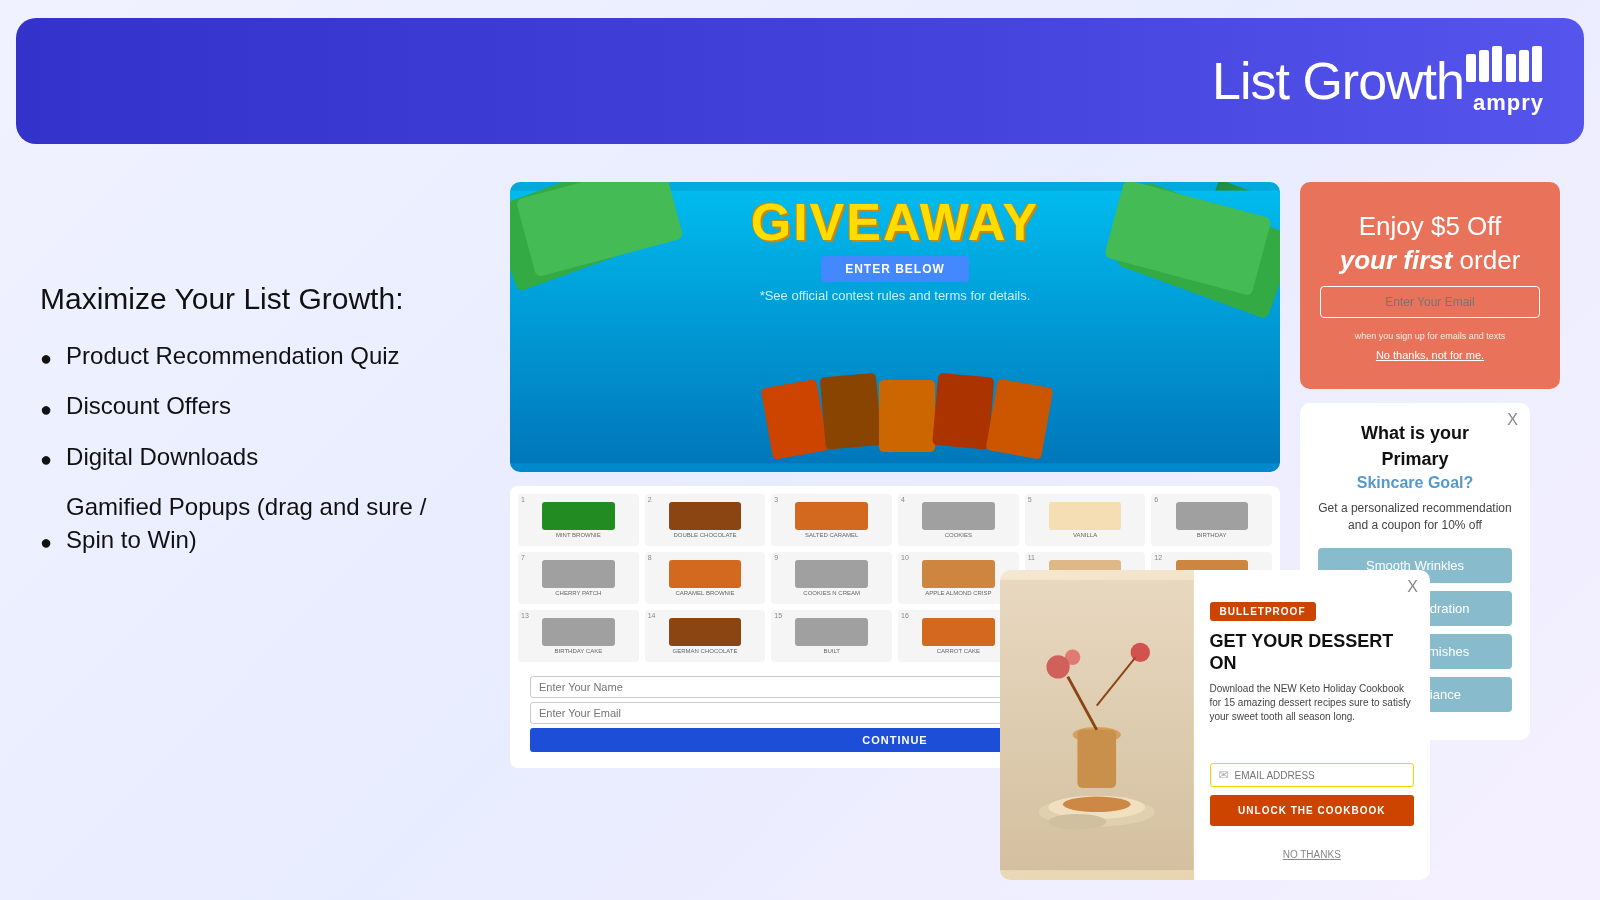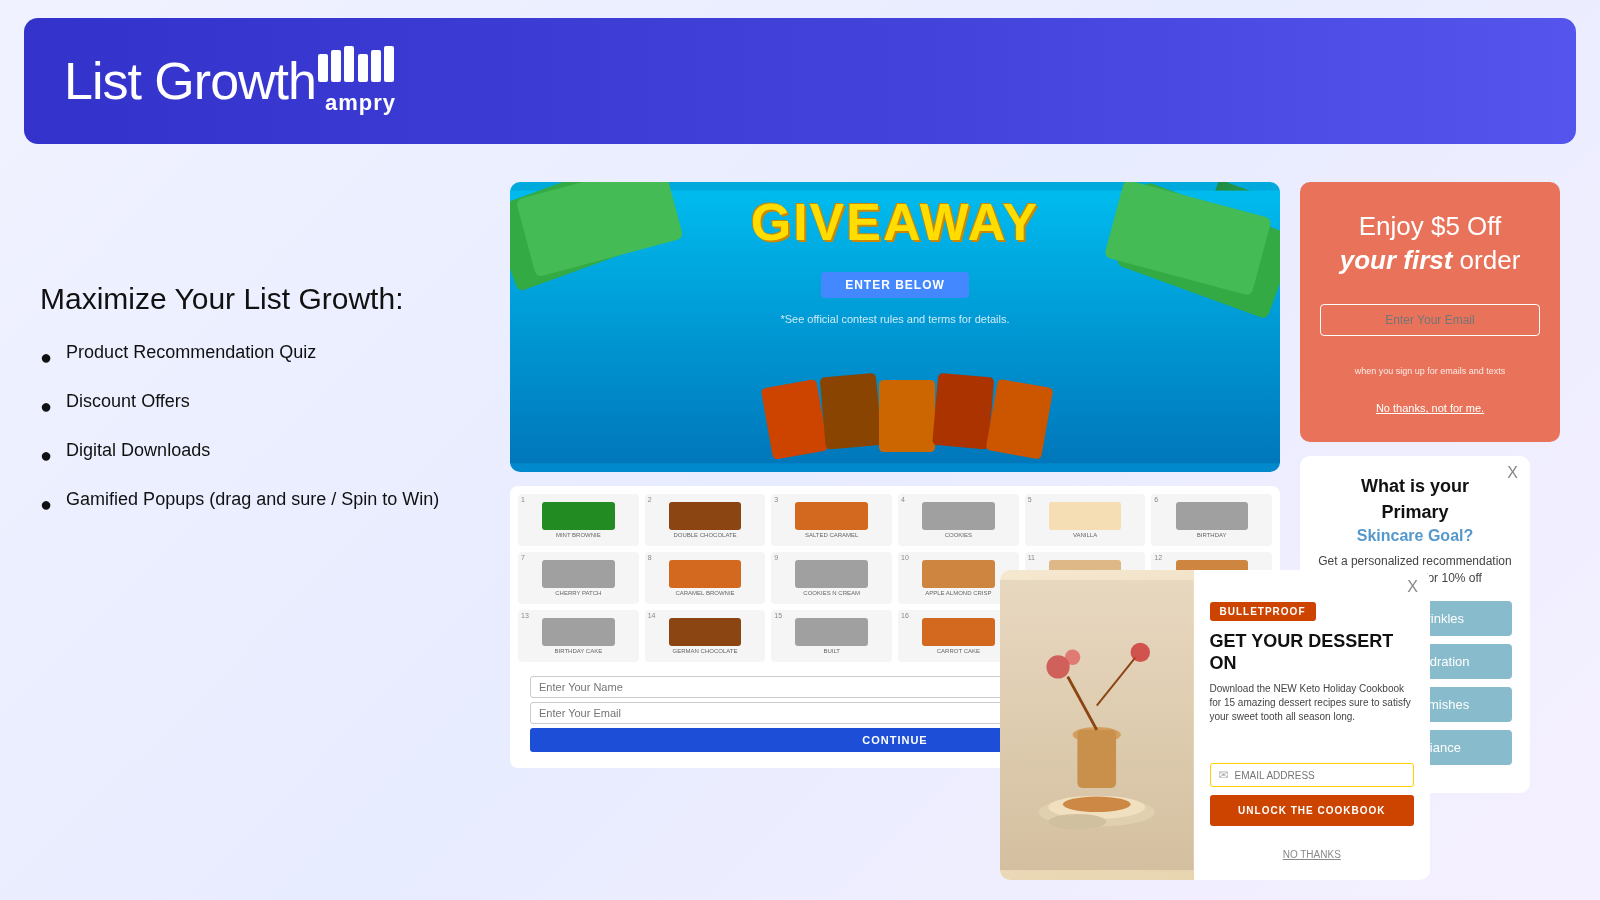--- a/index.html
+++ b/index.html
@@ -7,26 +7,26 @@
       width: 1600px;
       height: 900px;
       overflow: hidden;
       font-family: 'Arial', sans-serif;
       background: linear-gradient(135deg, #f0f2ff 0%, #e8ecff 50%, #f5f0ff 100%);
     }
 
     
     .header {
       background: linear-gradient(90deg, #3333cc 0%, #4444dd 60%, #5555ee 100%);
-      border-radius: 14px;
-      margin: 18px 24px;
+      border-radius: 20px;
+      margin: 18px 16px;
       padding: 28px 40px;
       display: flex;
       align-items: center;
-      justify-content: flex-start;
+      justify-content: flex-end;
     }
     .header-title {
       color: white;
       font-size: 52px;
       font-weight: 400;
       letter-spacing: -1px;
     }
     .logo-area {
       display: flex;
       flex-direction: column;
@@ -64,25 +64,25 @@
       font-size: 30px;
       font-weight: 500;
       color: #111;
       margin-bottom: 24px;
     }
     .bullet-list {
       list-style: none;
       padding: 0;
     }
     .bullet-list li {
-      font-size: 18px;
+      font-size: 24px;
       color: #111;
       margin-bottom: 18px;
       display: flex;
-      align-items: flex-start;
+      align-items: flex-end;
       gap: 14px;
       line-height: 1.35;
     }
     .bullet-list li::before {
       content: '●';
       font-size: 20px;
       margin-top: 4px;
       flex-shrink: 0;
     }
 
@@ -121,38 +121,37 @@
       justify-content: flex-start;
       padding: 14px;
     }
     .giveaway-title {
       font-size: 52px;
       font-weight: 900;
       color: #ffdd00;
       text-shadow: 2px 2px 0 #cc8800, -1px -1px 0 #cc8800;
       letter-spacing: 2px;
       line-height: 1;
-      margin-bottom: 24px;
+      margin-bottom: 8px;
     }
     .giveaway-enter-btn {
       background: #4488ff;
       color: white;
       padding: 6px 24px;
       border-radius: 4px;
       font-size: 12px;
       font-weight: 700;
       letter-spacing: 1px;
       text-transform: uppercase;
       margin-bottom: 6px;
     }
     .giveaway-rules {
-      font-size: 11px;
+      font-size: 13px;
       color: rgba(255,255,255,0.8);
       text-align: left;
-      margin-top: 9px;
     }
 
     
     .product-grid {
       background: white;
       border-radius: 8px;
       padding: 8px;
     }
     .product-row {
       display: flex;
@@ -219,21 +218,21 @@
       letter-spacing: 1px;
       text-transform: uppercase;
     }
 
     
     .discount-card {
       background: #e8735a;
       border-radius: 10px;
       padding: 28px 20px;
       text-align: center;
-      height: 260px;
+      height: 207px;
       display: flex;
       flex-direction: column;
       align-items: center;
       justify-content: space-between;
     }
     .discount-title {
       color: white;
       font-size: 26px;
       font-weight: 400;
       line-height: 1.3;

